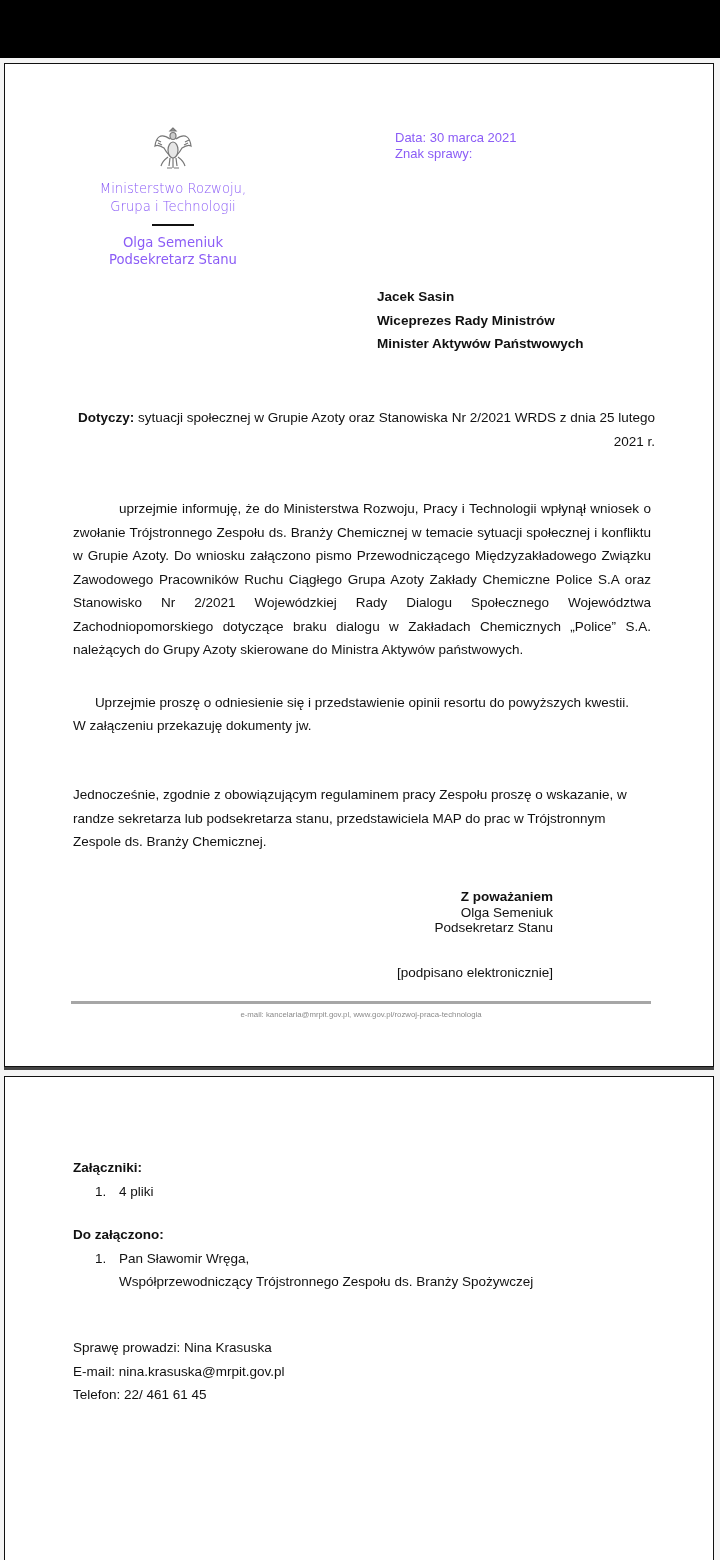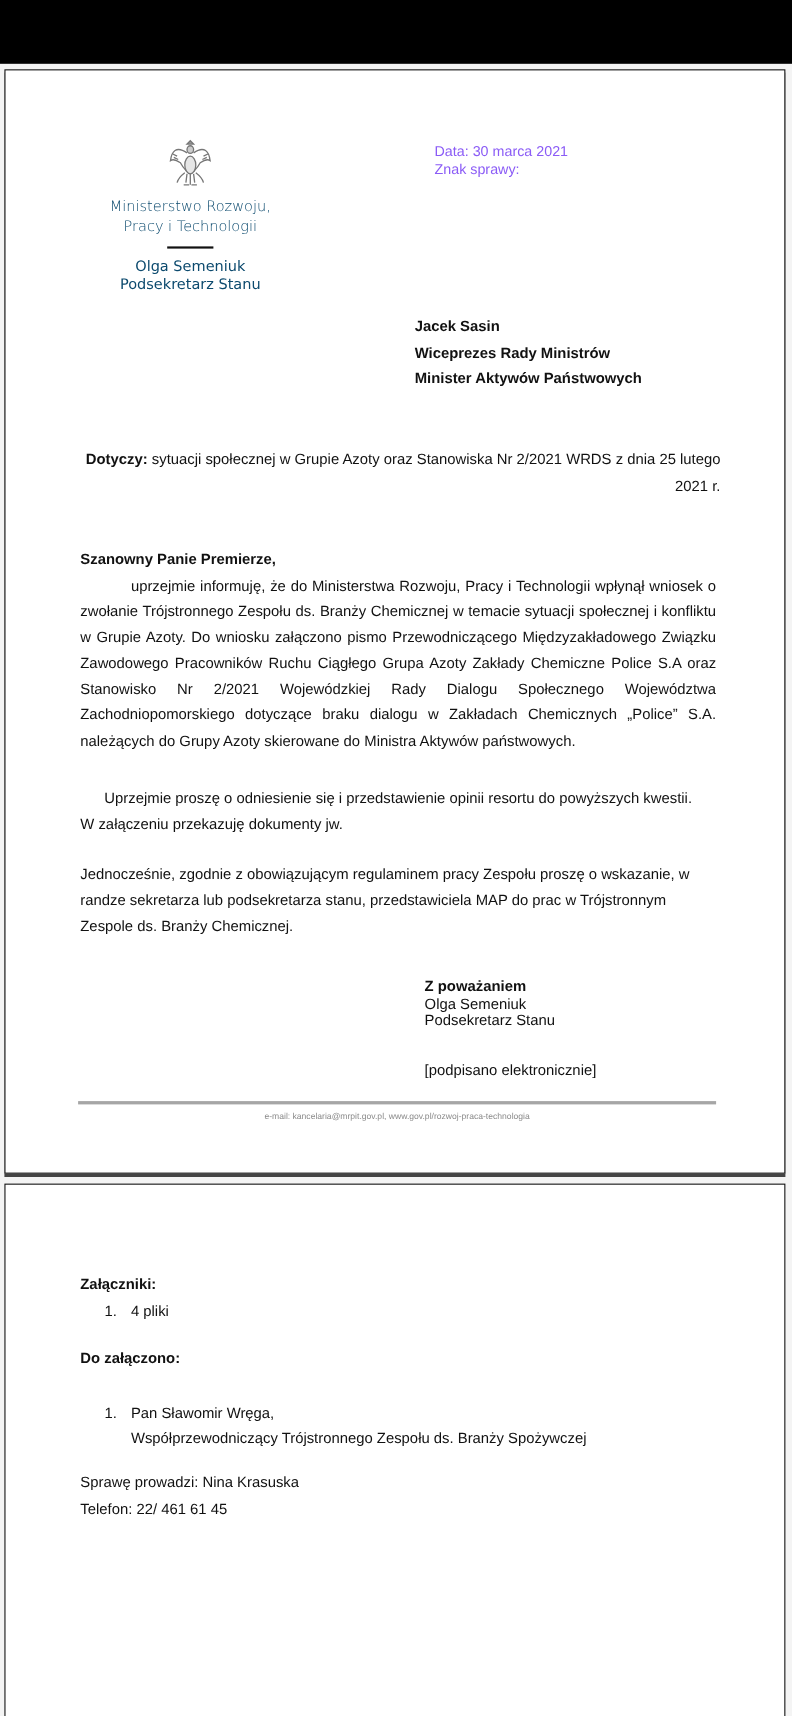--- a/index.html
+++ b/index.html
@@ -8,31 +8,31 @@
     font-family:"Liberation Sans", sans-serif; color:#111;
   }
   .topbar { position:absolute; left:0; top:0; width:720px; height:58px; background:#000; }
   .page {
     position:absolute; left:4px; width:710px; background:#fff;
     border:1.5px solid #111; box-sizing:border-box;
   }
   #page1 { top:63px; height:1004px; box-shadow:0 3px 0 #444; }
   #page2 { top:1076px; height:500px; }
   .abs { position:absolute; }
-  .logo-block { left:60px; top:60px; width:216px; text-align:center; font-family:"DejaVu Sans", sans-serif; color:#0c4a6e; }
+  .logo-block { left:60px; top:60px; width:216px; text-align:center; font-family:"DejaVu Sans", sans-serif; color:#8b5cf6; }
   .eagle { display:block; margin:0 auto; width:42px; height:48px; }
   .ministry { font-size:13.2px; line-height:18px; margin-top:8px; font-weight:300; }
   .sep { width:42px; height:2px; background:#111; margin:8px auto 8px; }
   .person { font-size:13.2px; line-height:17px; }
   .date-block { left:390px; top:66px; font-size:13px; line-height:15.5px; color:#8b5cf6; }
   .addressee { left:372px; top:221px; font-size:13.5px; font-weight:bold; line-height:23.5px; }
   .para { left:68px; width:578px; font-size:13.5px; line-height:23.5px; text-align:justify; }
   .b { font-weight:bold; }
   .indent { text-indent:46px; display:block; }
-  .sign-block { left:381px; top:825px; font-size:13.5px; line-height:15.5px; }
+  .sign-block { left:392px; top:825px; font-size:13.5px; line-height:15.5px;text-align:right; }
   .footer-rule { left:66px; top:937px; width:580px; height:3px; background:#a6a6a6; }
   .footer-text { left:66px; top:946px; width:580px; text-align:center; font-size:7.8px; line-height:10px; color:#8a8a8a; }
   .p2 { left:68px; font-size:13.5px; line-height:23.5px; }
   .list-num { display:inline-block; width:24px; text-align:left; }
 </style>
 </head>
 <body>
 
 <div class="topbar"></div>
 
@@ -46,21 +46,21 @@
         <path d="M24 15 C34 8 38 14 39 22 C36 20 33 22 30 24 C28 28 26 30 24 32"></path>
         <path d="M5 16 l4 2 M6 19 l4 2 M37 16 l-4 2 M36 19 l-4 2"></path>
         <ellipse cx="21" cy="26" rx="5" ry="8" fill="#e6e6e6"></ellipse>
         <path d="M16 33 C12 36 10 38 9 42 M26 33 C30 36 32 38 33 42"></path>
         <path d="M18 34 l-1 8 M24 34 l1 8 M21 34 v10"></path>
         <path d="M15 44 h5 M22 44 h5"></path>
       </g>
     </svg>
     <div class="ministry">
       <div>Ministerstwo Rozwoju,</div>
-      <div>Pracy i Technologii</div>
+      <div>Grupa i Technologii</div>
     </div>
     <div class="sep"></div>
     <div class="person">
       <div>Olga Semeniuk</div>
       <div>Podsekretarz Stanu</div>
     </div>
   </div>
 
   <div class="abs date-block">
     <div>Data: 30 marca 2021</div>
@@ -71,21 +71,20 @@
     <div>Jacek Sasin</div>
     <div>Wiceprezes Rady Ministrów</div>
     <div>Minister Aktywów Państwowych</div>
   </div>
 
   <div class="abs para" style="top:342px; text-align:right; width:582px;">
     <span class="b">Dotyczy:</span><span> sytuacji społecznej w Grupie Azoty oraz Stanowiska Nr 2/2021 WRDS z dnia 25 lutego 2021 r.</span>
   </div>
 
   <div class="abs para" style="top:433px;">
-    <div class="b">Szanowny Panie Premierze,</div>
     <span class="indent">uprzejmie informuję, że do Ministerstwa Rozwoju, Pracy i Technologii wpłynął wniosek o zwołanie Trójstronnego Zespołu ds. Branży Chemicznej w temacie sytuacji społecznej i konfliktu w Grupie Azoty. Do wniosku załączono pismo Przewodniczącego Międzyzakładowego Związku Zawodowego Pracowników Ruchu Ciągłego Grupa Azoty Zakłady Chemiczne Police S.A oraz Stanowisko Nr 2/2021 Wojewódzkiej Rady Dialogu Społecznego Województwa Zachodniopomorskiego dotyczące braku dialogu w Zakładach Chemicznych „Police” S.A. należących do Grupy Azoty skierowane do Ministra Aktywów państwowych.</span>
     <div style="text-align:center;margin-top:29px;">Uprzejmie proszę o odniesienie się i przedstawienie opinii resortu do powyższych kwestii.</div>
     <div style="text-align:left;">W załączeniu przekazuję dokumenty jw.</div>
   </div>
 
   <div class="abs para" style="top:719px; text-align:left;">Jednocześnie, zgodnie z obowiązującym regulaminem pracy Zespołu proszę o wskazanie, w randze sekretarza lub podsekretarza stanu, przedstawiciela MAP do prac w Trójstronnym Zespole ds. Branży Chemicznej.</div>
 
   <div class="abs sign-block">
     <div class="b">Z poważaniem</div>
     <div>Olga Semeniuk</div>
@@ -102,23 +101,24 @@
 <div class="page" id="page2">
   <div class="abs p2" style="top:79px;">
     <div class="b">Załączniki:</div>
     <div style="padding-left:22px;">
       <span class="list-num">1.</span><span>4 pliki</span>
     </div>
   </div>
 
   <div class="abs p2" style="top:146px;">
     <div class="b">Do załączono:</div>
-    <div style="padding-left:22px;margin-top:26px;">
+    <div style="padding-left:22px;">
       <span class="list-num">1.</span><span>Pan Sławomir Wręga,</span>
       <div style="padding-left:24px;">Współprzewodniczący Trójstronnego Zespołu ds. Branży Spożywczej</div>
     </div>
   </div>
 
   <div class="abs p2" style="top:259px;">
     <div>Sprawę prowadzi: Nina Krasuska</div>
+    <div>E-mail: nina.krasuska@mrpit.gov.pl</div>
     <div>Telefon: 22/ 461 61 45</div>
   </div>
 </div>
 
 </body></html>

